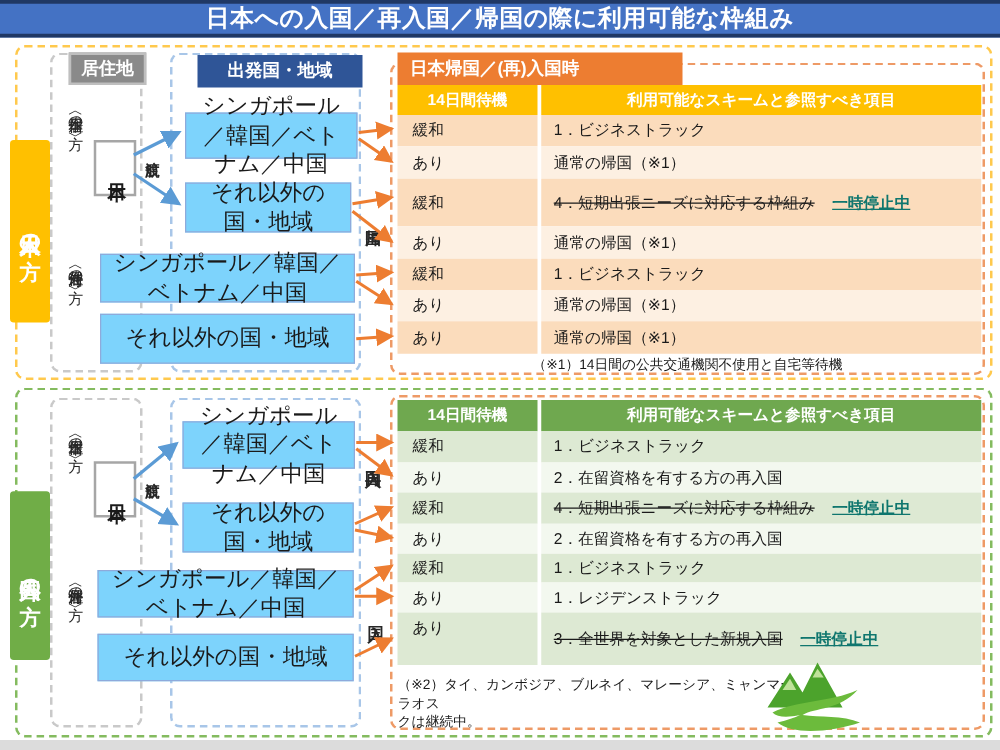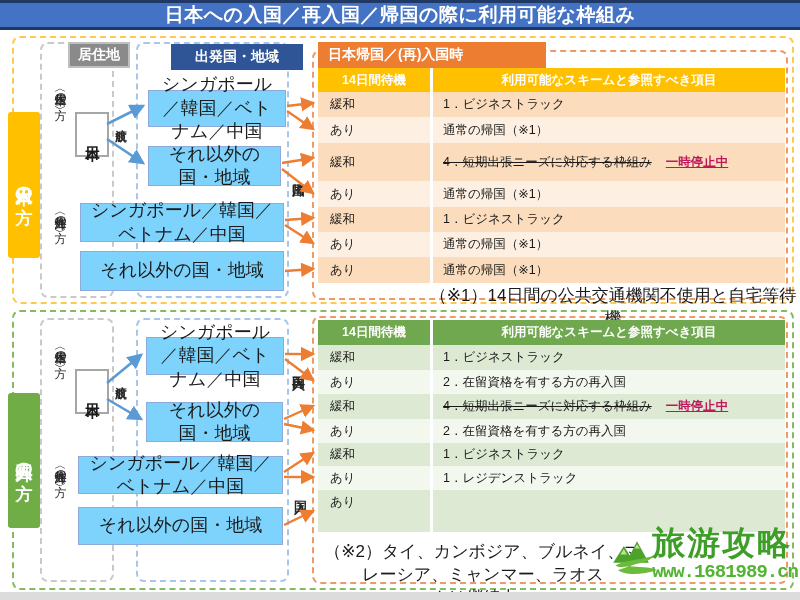--- a/index.html
+++ b/index.html
@@ -17,21 +17,21 @@
   .frame{border-radius:8px;box-sizing:border-box;}
   .frame-yellow{left:12px;top:36px;width:782px;height:268px;border:2px dashed #FFC94D;}
   .frame-green{left:12px;top:310px;width:782px;height:280px;border:2px dashed #84BB5F;}
   .col-gray-u{left:40px;top:42px;width:74px;height:256px;border:2px dashed #C9C9C9;}
   .col-blue-u{left:136px;top:42px;width:153px;height:256px;border:2px dashed #A8C6E8;}
   .col-gray-l{left:40px;top:318px;width:74px;height:264px;border:2px dashed #C9C9C9;}
   .col-blue-l{left:136px;top:318px;width:153px;height:264px;border:2px dashed #A8C6E8;}
   .tbl-frame-u{left:312px;top:50px;width:476px;height:250px;border:2px dashed #EE9A66;}
   .tbl-frame-l{left:312px;top:316px;width:476px;height:268px;border:2px dashed #EE9A66;}
   
-  .hdr{display:flex;align-items:center;justify-content:center;color:#fff;font-weight:bold;font-size:14px;margin-left:13px;}
+  .hdr{display:flex;align-items:center;justify-content:center;color:#fff;font-weight:bold;font-size:14px;}
   .hdr-residence{left:55px;top:42px;width:62px;height:26px;background:#8A8A8A;border:2px solid #BFBFBF;box-sizing:border-box;}
   .hdr-departure{left:158px;top:44px;width:132px;height:26px;background:#2F5597;}
   
   .side-label{width:32px;display:flex;align-items:center;justify-content:center;color:#fff;
               font-weight:bold;font-size:17px;border-radius:3px;}
   .side-jp{left:8px;top:112px;height:146px;background:#FFC000;}
   .side-fr{left:8px;top:393px;height:135px;background:#70AD47;}
   
   .grp-label{font-size:12px;color:#262626;line-height:1.05;}
   
@@ -49,25 +49,25 @@
   .c1{width:112px;padding-left:12px;margin-right:3px;}
   .c2{width:352px;padding-left:10px;}
   .th{justify-content:center;color:#fff;font-weight:bold;font-size:12.5px;padding-left:0;}
   .amber{background:#FFC000;}
   .green-h{background:#6FA84F;}
   .odark{background:#FBDCBC;}
   .olight{background:#FDF0E2;}
   .gdark{background:#DDE9D3;}
   .glight{background:#F3F8EF;}
   .strike{text-decoration:line-through;}
-  .susp{color:#be185d;font-weight:bold;text-decoration:underline;margin-left:14px;}
+  .susp{color:#0f766e;font-weight:bold;text-decoration:underline;margin-left:14px;}
   .two-line{flex-direction:column;align-items:flex-start;justify-content:center;line-height:1.45;}
   .tbl-badge{left:318px;top:42px;width:228px;height:26px;background:#ED7D31;color:#fff;font-weight:bold;
              font-size:14px;display:flex;align-items:center;padding-left:10px;box-sizing:border-box;}
-  .footnote{font-size:17px;color:#1a1a1a;line-height:1.35;text-align:center;}
+  .footnote{font-size:11px;color:#1a1a1a;line-height:1.35;}
   
   .overlay{left:0;top:0;pointer-events:none;}
   
   .watermark{left:612px;top:526px;width:186px;display:flex;align-items:flex-start;z-index:9;}
   .wm-text{display:flex;flex-direction:column;margin-left:-6px;}
   .wm-brand{font-size:33px;font-weight:bold;color:#3E9E27;font-family:"Liberation Serif","DejaVu Serif",serif;
             letter-spacing:2px;line-height:1.05;}
   .wm-url{font-size:19px;font-weight:bold;color:#52B431;font-family:"Liberation Mono","DejaVu Sans Mono",monospace;letter-spacing:-1px;}
   .bottom-strip{left:0;top:592px;width:800px;height:8px;background:#DCDCDC;}
 </style>
@@ -207,20 +207,21 @@
     </div>
     <div class="trow" style="top:146px;height:24px;">
       <div class="cell c1 glight">あり</div>
       <div class="cell c2 glight">
           <span>1．レジデンストラック</span>
         </div>
     </div>
     <div class="trow" style="top:170px;height:42px;">
       <div class="cell c1 gdark" style="align-items:flex-start;padding-top:4px;">あり</div>
       <div class="cell c2 gdark two-line">
+        <span><span class="strike">3．全世界を対象とした新規入国</span><span class="susp">一時停止中</span></span>
       </div>
     </div>
   </div>
   <div class="abs footnote" style="left:318px;top:541px;width:330px;">
     <span>（※2）タイ、カンボジア、ブルネイ、マレーシア、ミャンマー、ラオス</span><br>
     <span>クは継続中。</span>
   </div>
 
   <svg class="abs overlay" width="800" height="600" viewBox="0 0 800 600">
     <defs>
@@ -257,19 +258,15 @@
 
   <div class="abs bottom-strip"></div>
 
   <div class="abs watermark">
     <svg width="78" height="64" viewBox="0 0 78 64">
       <path d="M2,40 L20,12 L30,28 L42,4 L62,40 Z" fill="#4CA32C"></path>
       <path d="M14,26 L20,17 L25,26 Z" fill="#BFE29A"></path>
       <path d="M38,16 L42,9 L47,16 Z" fill="#BFE29A"></path>
       <path d="M6,44 C26,34 52,36 74,26 C60,42 40,40 30,46 C44,48 62,46 76,52 C52,60 22,62 10,52 C18,50 24,48 28,46 C18,48 10,48 6,44 Z" fill="#6CBB3C"></path>
     </svg>
-    <div class="wm-text">
-      <span class="wm-brand">旅游攻略</span>
-      <span class="wm-url">www.1681989.cn</span>
-    </div>
   </div>
 
 </div>
 
 </body></html>

